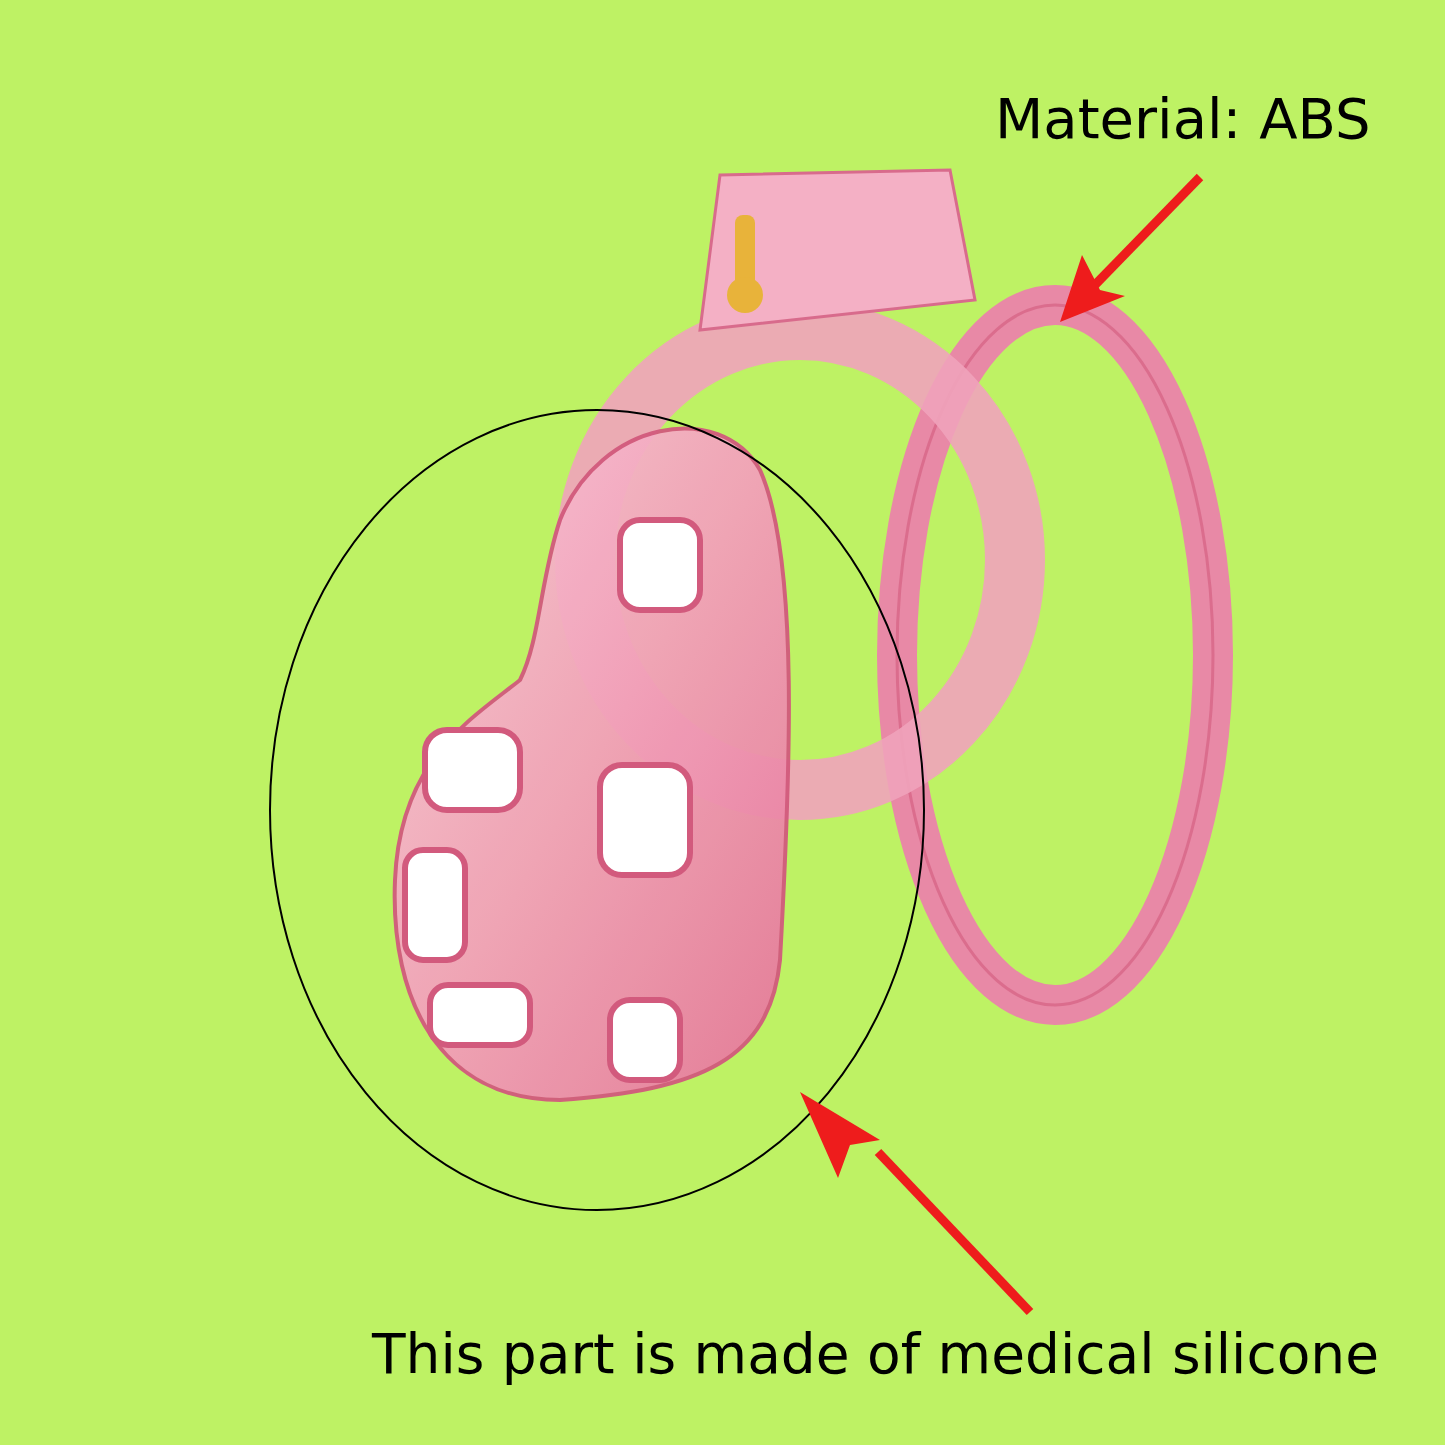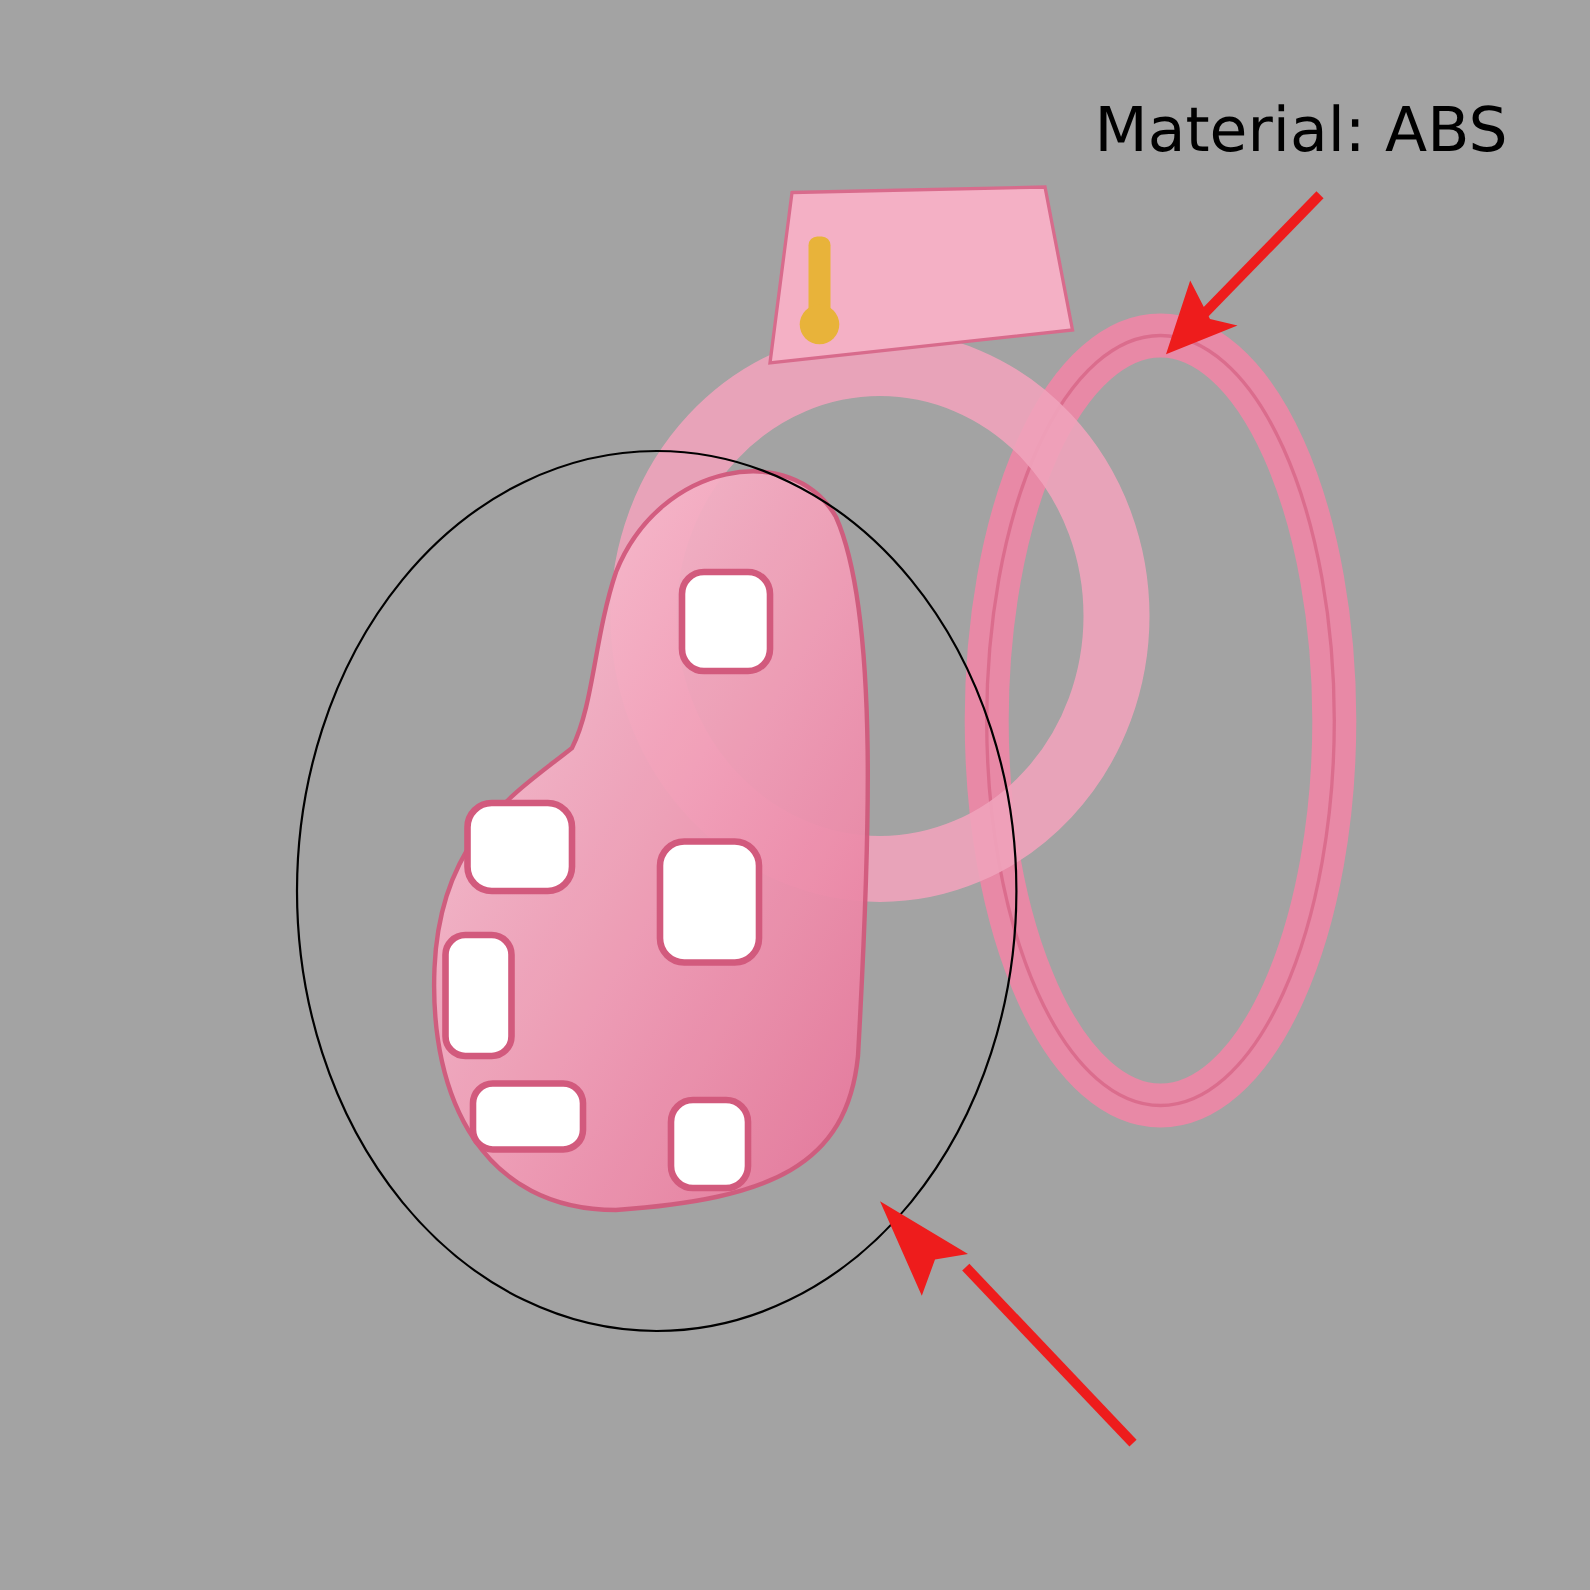--- a/index.html
+++ b/index.html
@@ -1,16 +1,16 @@
 <!DOCTYPE html>
 <html><head>
 <meta charset="utf-8">
 <style>
   html, body { margin: 0; padding: 0; background: #ffffff; }
-  .canvas { position: relative; width: 1445px; height: 1445px; background: #a3a3a3; overflow: hidden; }
+  .canvas { position: relative; width: 1445px; height: 1445px; background: #bef264; overflow: hidden; }
   .label { position: absolute; color: #000; font-family: "DejaVu Sans", sans-serif; white-space: nowrap; }
   .label-top { left: 995px; top: 86px; font-size: 56px; }
   .label-bottom { left: 372px; top: 1322px; font-size: 55px; }
   svg.art { position: absolute; left: 0; top: 0; }
 </style>
 </head>
 <body>
 
 <div class="canvas">
   <svg class="art" width="1445" height="1445" viewBox="0 0 1445 1445">
@@ -54,13 +54,14 @@
       <path d="M1060 322 L1082 255 L1100 290 L1125 296 Z" fill="#ee1c1c"></path>
     </g>
 
     <g>
       <line x1="1030" y1="1312" x2="878" y2="1152" stroke="#ee1c1c" stroke-width="9"></line>
       <path d="M800 1092 L880 1140 L850 1145 L838 1178 Z" fill="#ee1c1c"></path>
     </g>
   </svg>
 
   <div class="label label-top">Material: ABS</div>
+  <div class="label label-bottom">This part is made of medical silicone</div>
 </div>
 
 </body></html>

